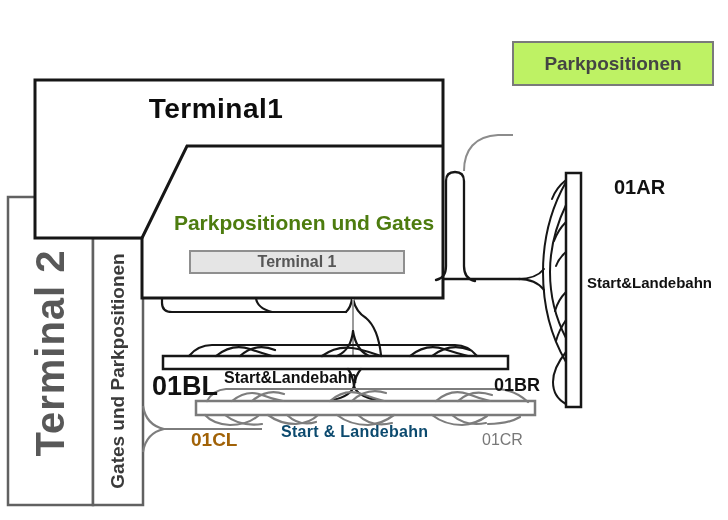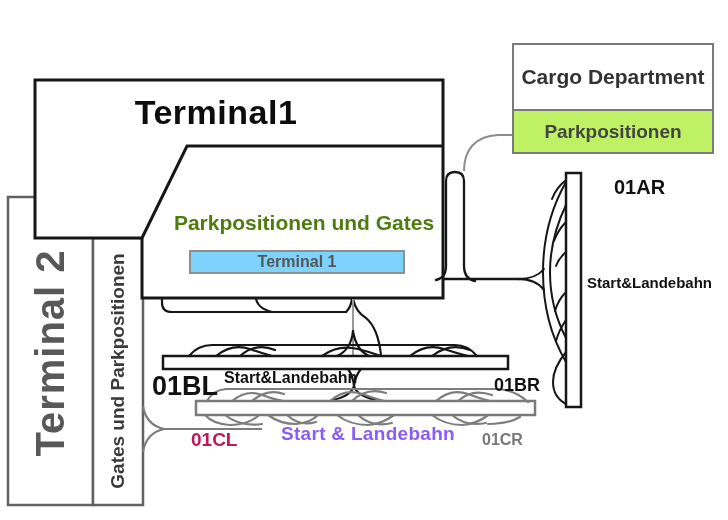--- a/index.html
+++ b/index.html
@@ -4,46 +4,46 @@
 <style>
   html,body{margin:0;padding:0;background:#fff;}
   #stage{
     position:relative;width:728px;height:520px;background:#ffffff;overflow:hidden;
     font-family:"Liberation Sans", sans-serif;
   }
   #taxiway-svg{position:absolute;left:0;top:0;z-index:1;}
   .lbl{position:absolute;z-index:3;white-space:nowrap;color:#111;}
   .c{text-align:center;}
   
-  .t1-title{left:127px;top:93px;width:178px;font-size:34px;font-weight:bold;letter-spacing:.5px;color:#0d0d0d;}
+  .t1-title{left:127px;top:93px;width:178px;font-size:28px;font-weight:bold;letter-spacing:.5px;color:#0d0d0d;}
   .t1-sub{left:160px;top:211px;width:288px;font-size:21px;font-weight:bold;color:#4d7c0f;}
   .t1-smallbox{position:absolute;z-index:3;left:189px;top:250px;width:212px;height:20px;
-    border:2px solid #8f8f8f;background:#7dd3fc;text-align:center;line-height:20px;
+    border:2px solid #8f8f8f;background:#e5e5e5;text-align:center;line-height:20px;
     font-size:16px;font-weight:600;color:#565656;}
   
   .t2-title{left:-90px;top:331px;width:280px;height:44px;line-height:44px;
     transform:rotate(-90deg);font-size:40px;font-weight:bold;color:#585858;letter-spacing:1px;}
   .gates-lbl{left:-17px;top:359px;width:270px;height:24px;line-height:24px;
     transform:rotate(-90deg);font-size:19px;font-weight:600;color:#3a3a3a;}
   
   .cargo{position:absolute;z-index:3;left:512px;top:43px;width:202px;}
   .cargo .cell1{border:2px solid #7a7a7a;height:64px;line-height:64px;text-align:center;
     font-size:21px;font-weight:600;color:#333;background:#fff;}
   .cargo .cell2{border:2px solid #7a7a7a;margin-top:-2px;height:41px;line-height:41px;text-align:center;
     font-size:19px;font-weight:600;color:#444;background:#bef264;}
   
   .l01ar{left:614px;top:176px;font-size:20px;font-weight:bold;}
   .aname{left:587px;top:274px;font-size:15px;font-weight:bold;}
   .l01al{left:546px;top:405px;font-size:27px;font-weight:bold;}
   .l01bl{left:152px;top:371px;font-size:27px;font-weight:bold;}
   .bname{left:224px;top:369px;font-size:16px;font-weight:bold;}
   .l01br{left:494px;top:375px;font-size:18px;font-weight:bold;}
-  .l01cl{left:191px;top:429px;font-size:19px;font-weight:600;color:#be185d;}
-  .cname{left:281px;top:423px;font-size:19px;font-weight:600;color:#8b5cf6;letter-spacing:.3px;}
-  .l01cr{left:482px;top:431px;font-size:16px;font-weight:700;color:#787878;}
+  .l01cl{left:191px;top:429px;font-size:19px;font-weight:600;color:#a16207;}
+  .cname{left:281px;top:423px;font-size:16px;font-weight:600;color:#0c4a6e;letter-spacing:.3px;}
+  .l01cr{left:482px;top:431px;font-size:16px;font-weight:400;color:#787878;}
 </style>
 </head>
 <body>
 
 <div id="stage">
 
   <svg id="taxiway-svg" width="728" height="520" viewBox="0 0 728 520">
 
     <rect x="8" y="197" width="85" height="308" fill="#ffffff" stroke="#616161" stroke-width="2.5"></rect>
     <rect x="93" y="238" width="50" height="267" fill="#ffffff" stroke="#616161" stroke-width="2.5"></rect>
@@ -131,21 +131,20 @@
   </svg>
 
   <div class="lbl t1-title c">Terminal1</div>
   <div class="lbl t1-sub c">Parkpositionen und Gates</div>
   <div class="t1-smallbox">Terminal 1</div>
 
   <div class="lbl t2-title c">Terminal 2</div>
   <div class="lbl gates-lbl c">Gates und Parkpositionen</div>
 
   <div class="cargo">
-    <div class="cell1">Cargo Department</div>
     <div class="cell2">Parkpositionen</div>
   </div>
 
   <div class="lbl l01ar">01AR</div>
   <div class="lbl aname">Start&amp;Landebahn</div>
 
   <div class="lbl l01bl">01BL</div>
   <div class="lbl bname">Start&amp;Landebahn</div>
   <div class="lbl l01br">01BR</div>
 

